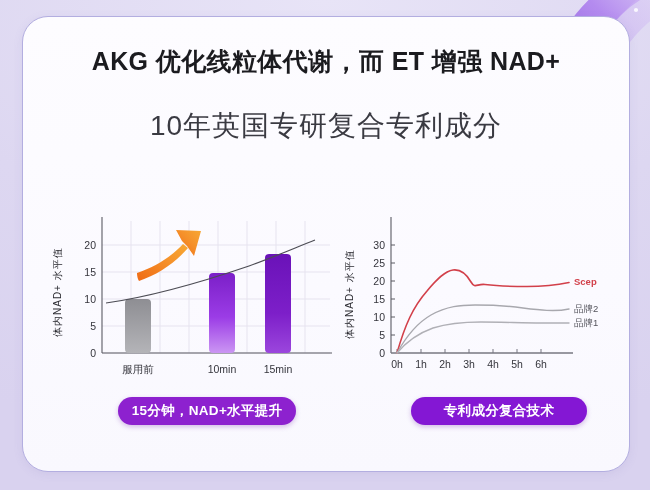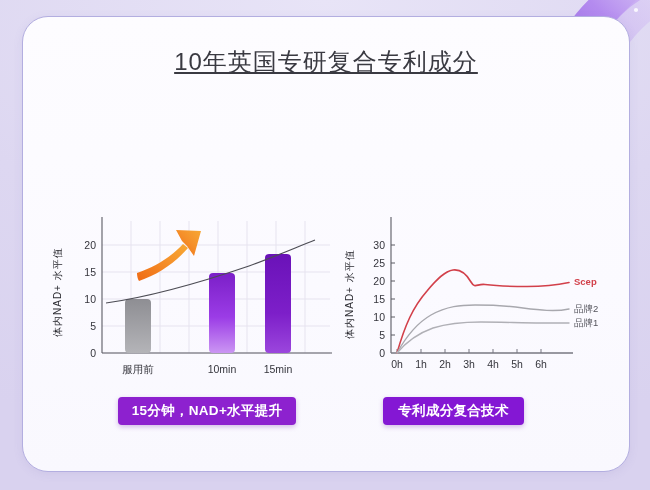--- a/index.html
+++ b/index.html
@@ -29,42 +29,42 @@
     overflow:hidden;
   }
 
   
   #heading-block{position:absolute;left:0;right:0;top:26px;text-align:center;}
   .h-line{
     font-size:25px;font-weight:bold;color:#1b1b1f;
     letter-spacing:.4px;line-height:36px;white-space:nowrap;
   }
   #subtitle{
-    margin-top:3px;font-size:24px;font-weight:400;color:#3a3a42;
-    letter-spacing:1px;white-space:nowrap;text-decoration:underline;
+    margin-top:28px;font-size:28px;font-weight:400;color:#3a3a42;
+    letter-spacing:1px;white-space:nowrap;
   }
 
   
   #panels{position:absolute;left:0;top:196px;right:0;height:175px;}
   .panel{position:absolute;top:0;height:175px;}
   #panel-left{left:26px;width:286px;}
   #panel-right{left:318px;width:282px;}
 
   .panel svg{display:block;}
 
   
   #pills{position:absolute;left:0;right:0;top:380px;height:34px;}
   .pill{
     position:absolute;top:0;height:28px;line-height:28px;
-    border-radius:4px;color:#ffffff;font-size:13.5px;font-weight:bold;
+    border-radius:14px;color:#ffffff;font-size:13.5px;font-weight:bold;
     text-align:center;letter-spacing:.3px;white-space:nowrap;
     box-shadow:0 2px 5px rgba(110,30,170,.28);
   }
   #pill-left{left:95px;width:178px;background:#8d21cf;}
-  #pill-right{left:360px;width:141px;background:#8417d4;}
+  #pill-right{left:388px;width:176px;background:#8417d4;}
 
   .vlabel{font-size:10px;fill:#2d2d33;}
   .tick{font-size:10.5px;fill:#35353c;font-family:"Liberation Sans",sans-serif;}
   .xtick{font-size:10.5px;fill:#35353c;}
   .legend{font-size:9.5px;}
 </style>
 </head>
 <body>
 
 <div id="stage">
@@ -91,20 +91,21 @@
     <path d="M52 162 C82 138 98 96 132 60 C152 38 172 24 190 18 L190 48 C168 56 150 74 134 98 C116 126 96 150 68 168 Z" fill="url(#sw2)"></path>
     <path d="M96 12 C122 -6 154 -14 190 -14 L190 8 C158 10 132 20 112 38 Z" fill="url(#sw3)"></path>
     <circle cx="150" cy="52" r="2.1" fill="#ffffff" opacity=".85"></circle>
     <circle cx="170" cy="86" r="1.6" fill="#ffffff" opacity=".75"></circle>
     <circle cx="132" cy="28" r="1.4" fill="#ffffff" opacity=".7"></circle>
   </svg>
 
   <div id="card">
 
     <div id="heading-block">
+      <div class="h-line">AKG 优化线粒体代谢，而 ET 增强 NAD+</div>
       <div id="subtitle">10年英国专研复合专利成分</div>
     </div>
 
     <div id="panels">
 
       <div class="panel" id="panel-left">
         <svg width="286" height="175" viewBox="0 0 286 175">
           <defs>
             <linearGradient id="grayBar" x1="0" y1="0" x2="0" y2="1">
               <stop offset="0%" stop-color="#8e8e93"></stop>

